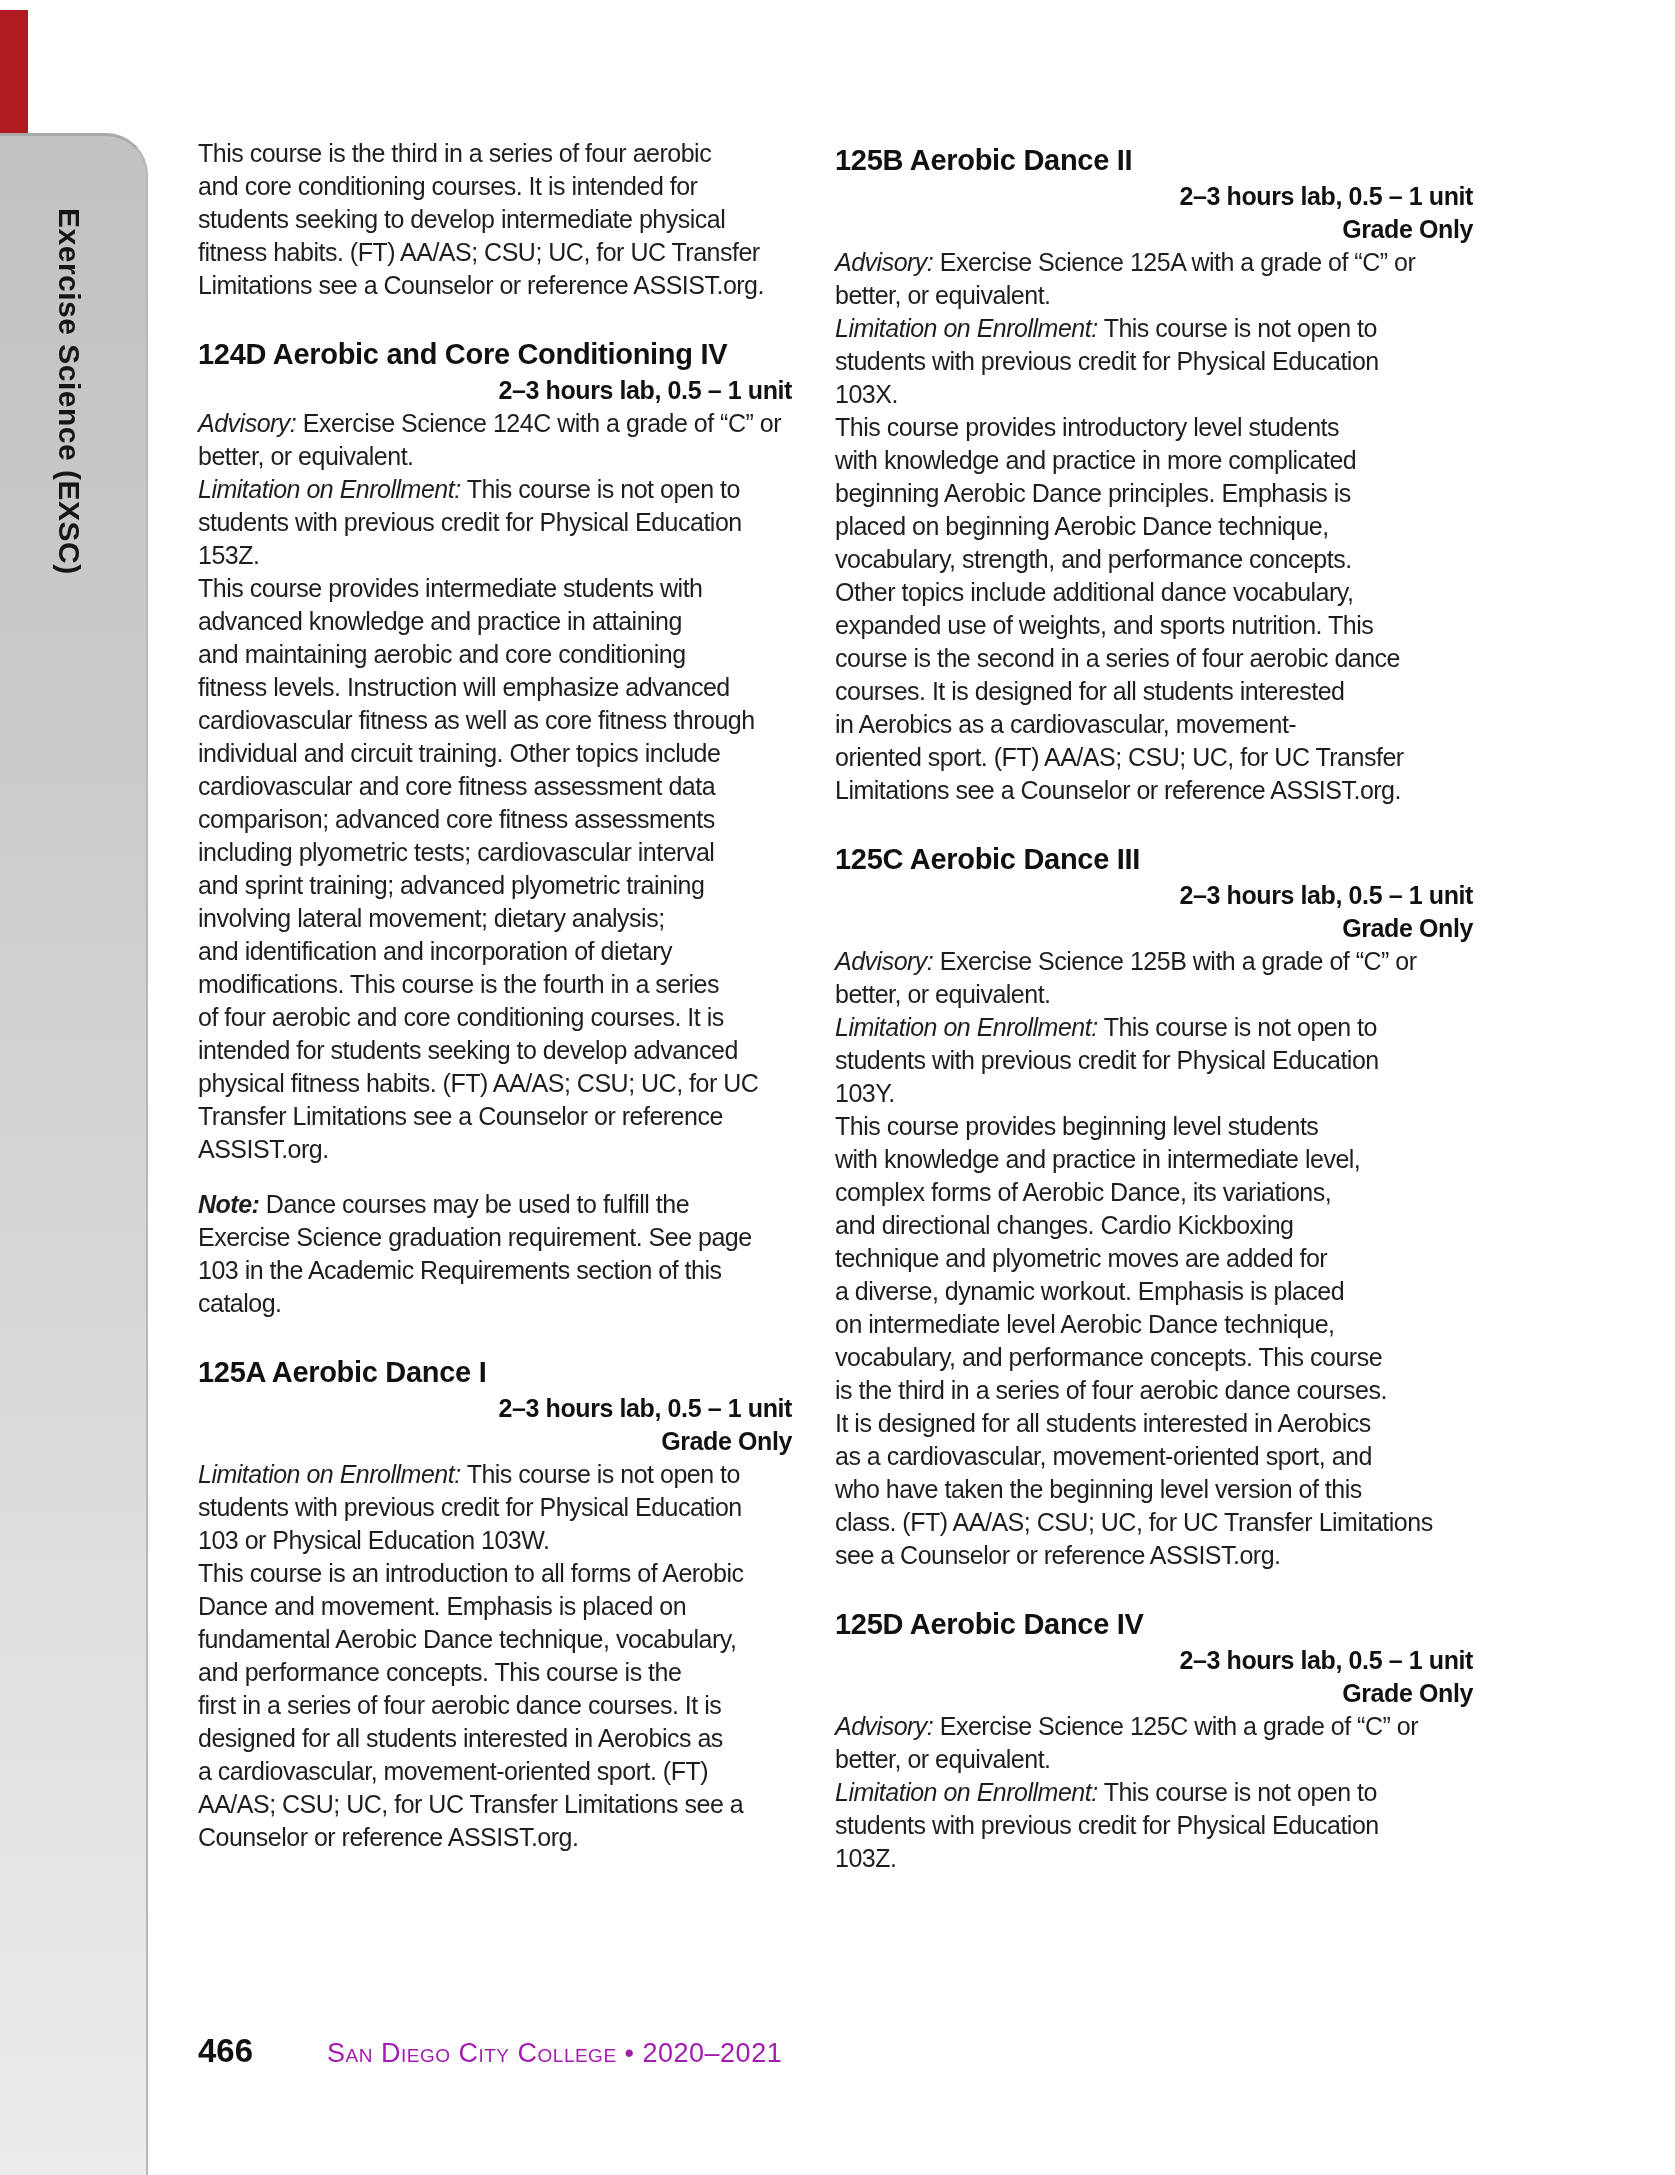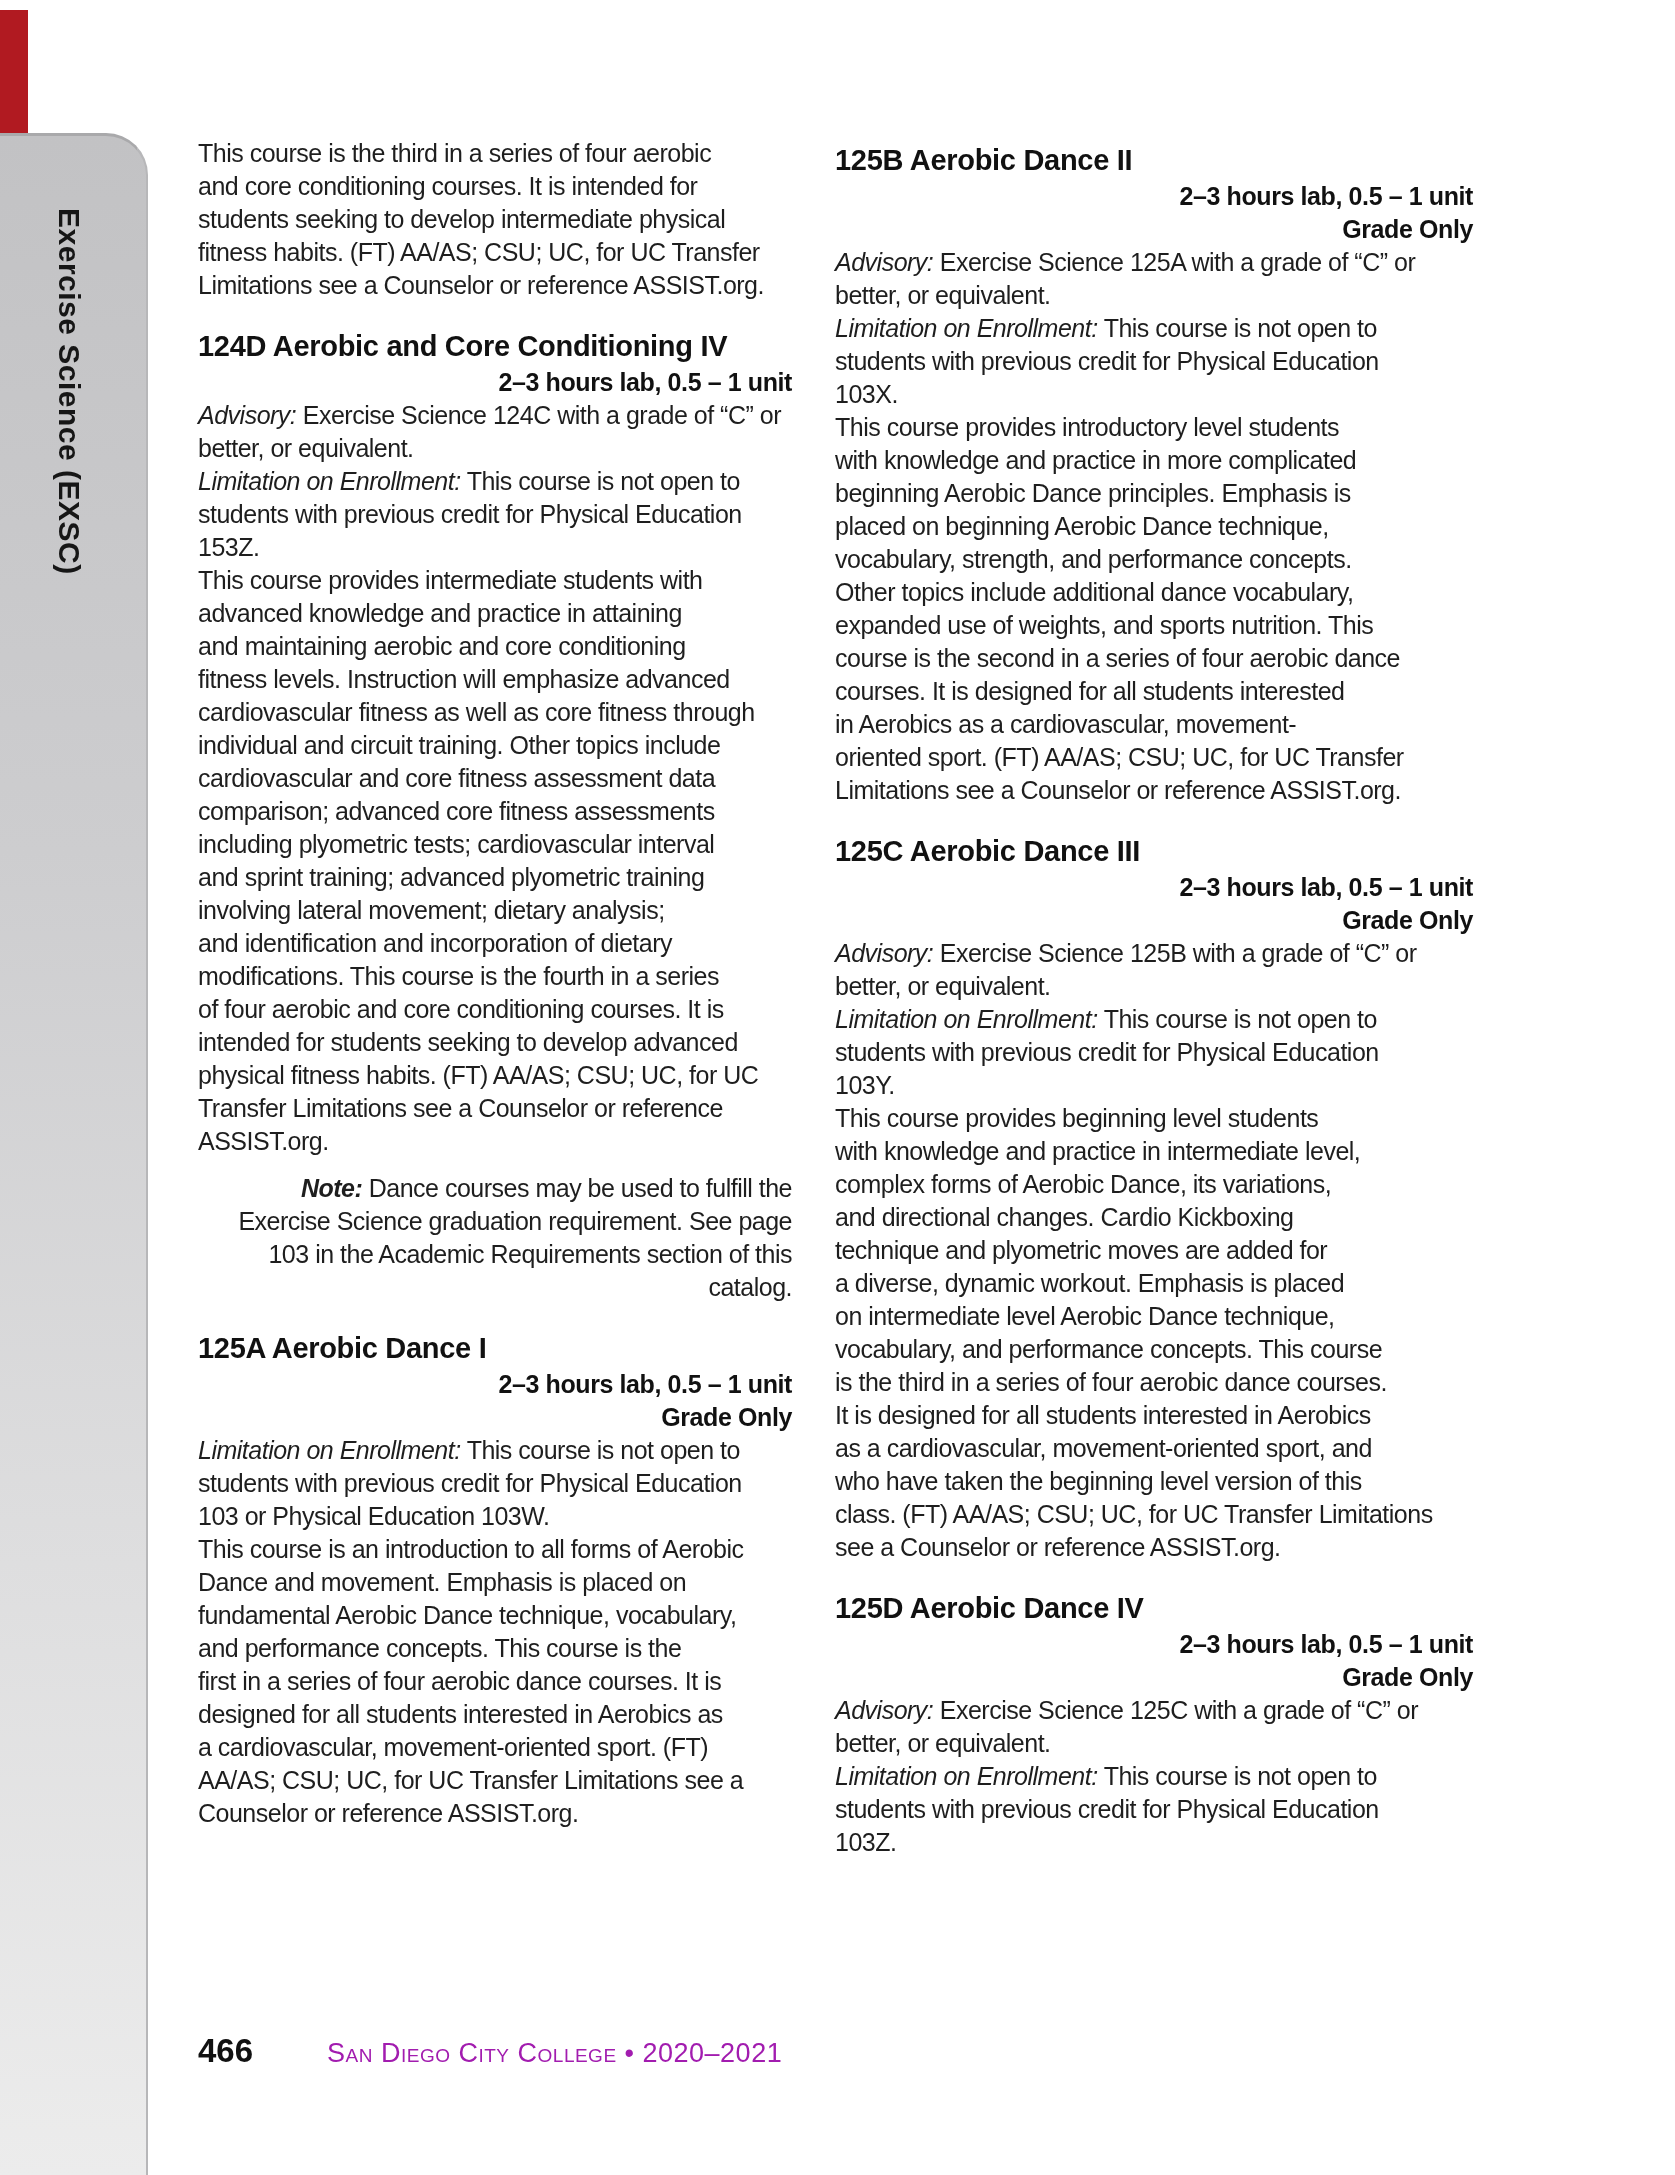--- a/index.html
+++ b/index.html
@@ -44,23 +44,23 @@
   .right-col { left: 835px; top: 140px; width: 638px; }
 
   .body {
     margin: 0;
     font-size: 25px; line-height: 33px;
     letter-spacing: -0.5px;
     white-space: pre;
   }
   .lead { font-style: italic; }
   .note-lead { font-weight: 700; font-style: italic; }
-  .note { margin-top: 14px; text-align: right; }
-
-  .course { margin-top: 24px; }
+  .note { margin-top: 22px; }
+
+  .course { margin-top: 32px; }
   .course-title {
     margin: 0;
     font-size: 29px; font-weight: 700;
     line-height: 40px; letter-spacing: -0.3px;
     color: #111;
   }
   .meta {
     font-size: 25px; font-weight: 700;
     line-height: 33px; letter-spacing: -0.4px;
     text-align: right;

